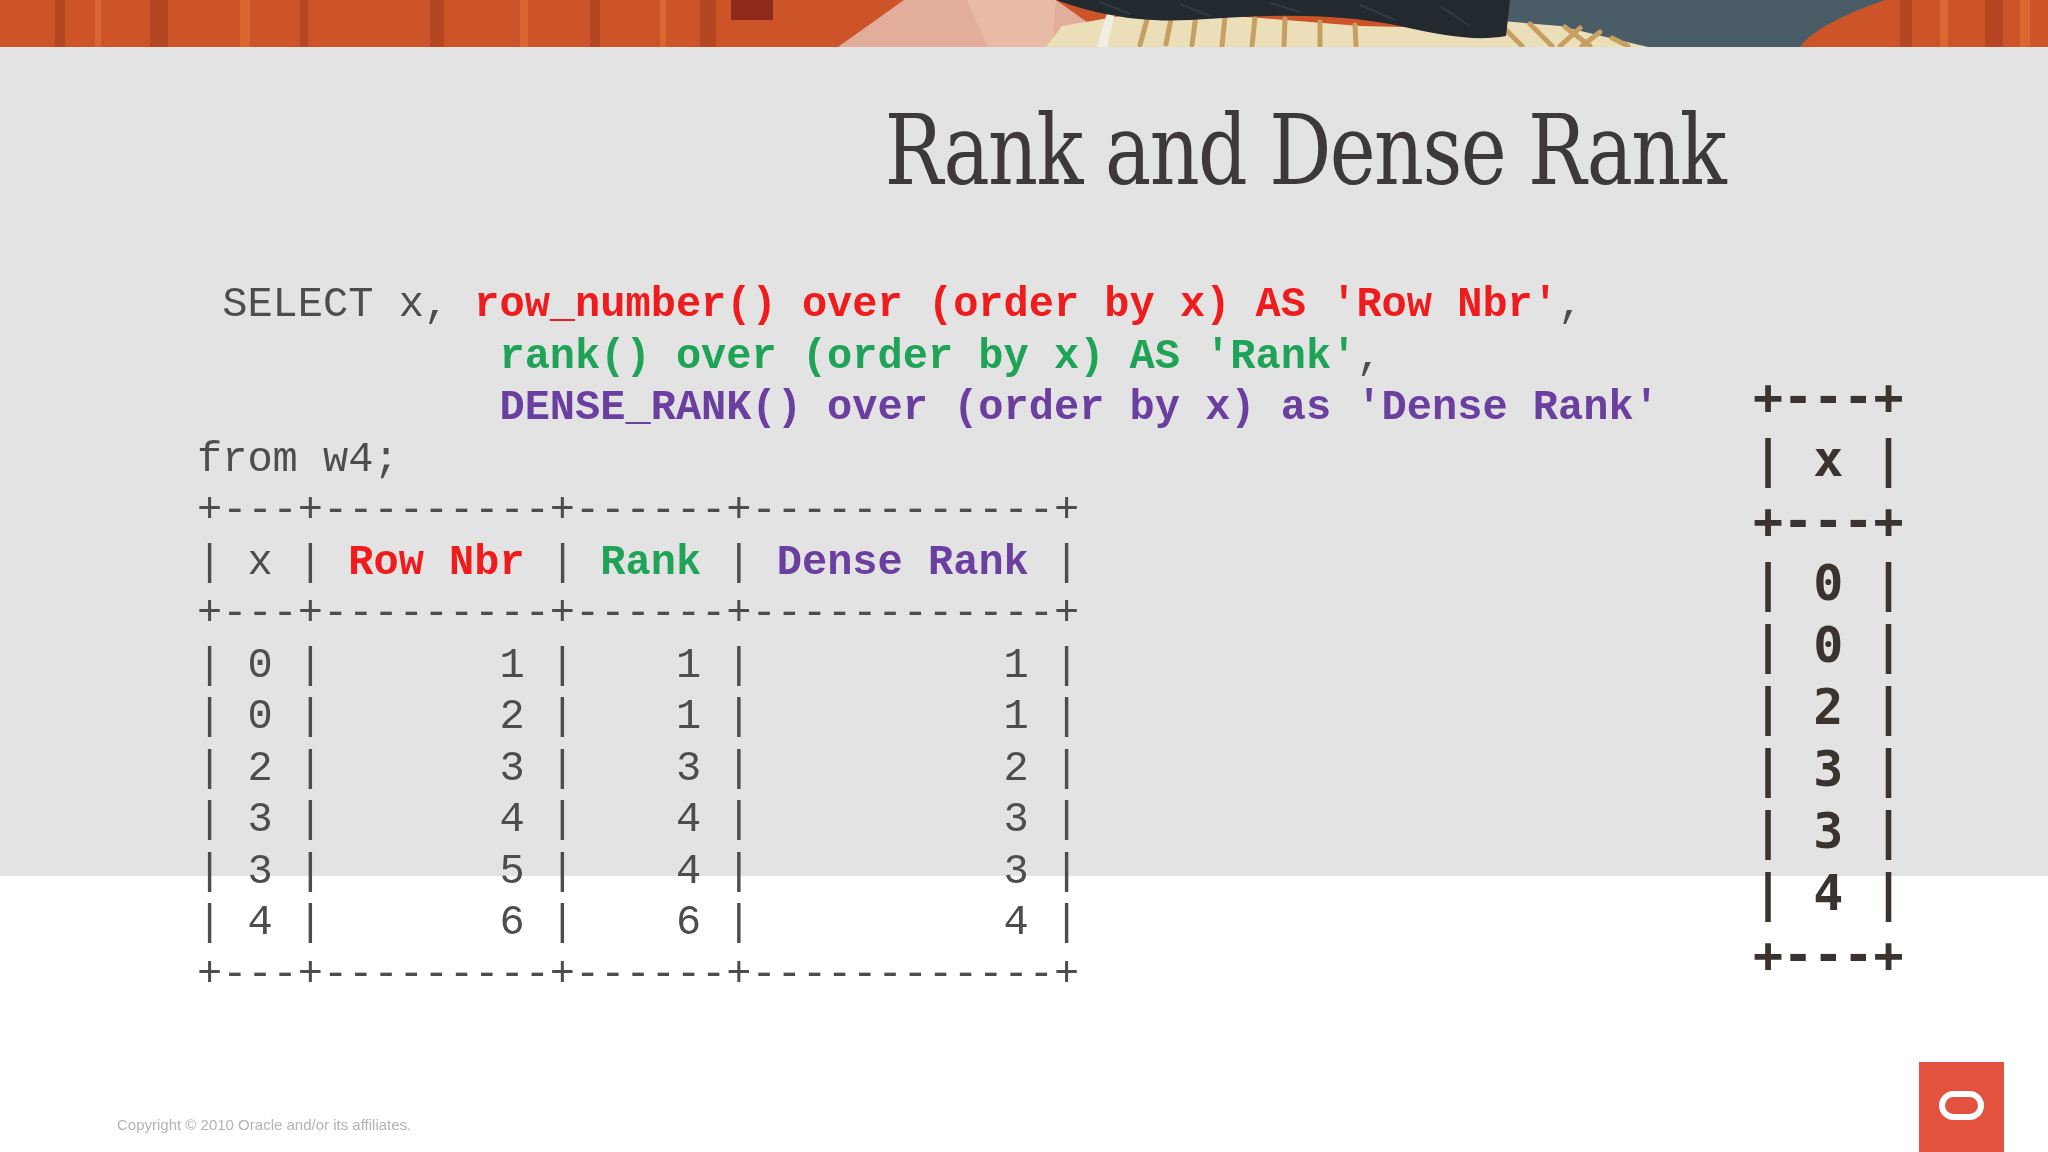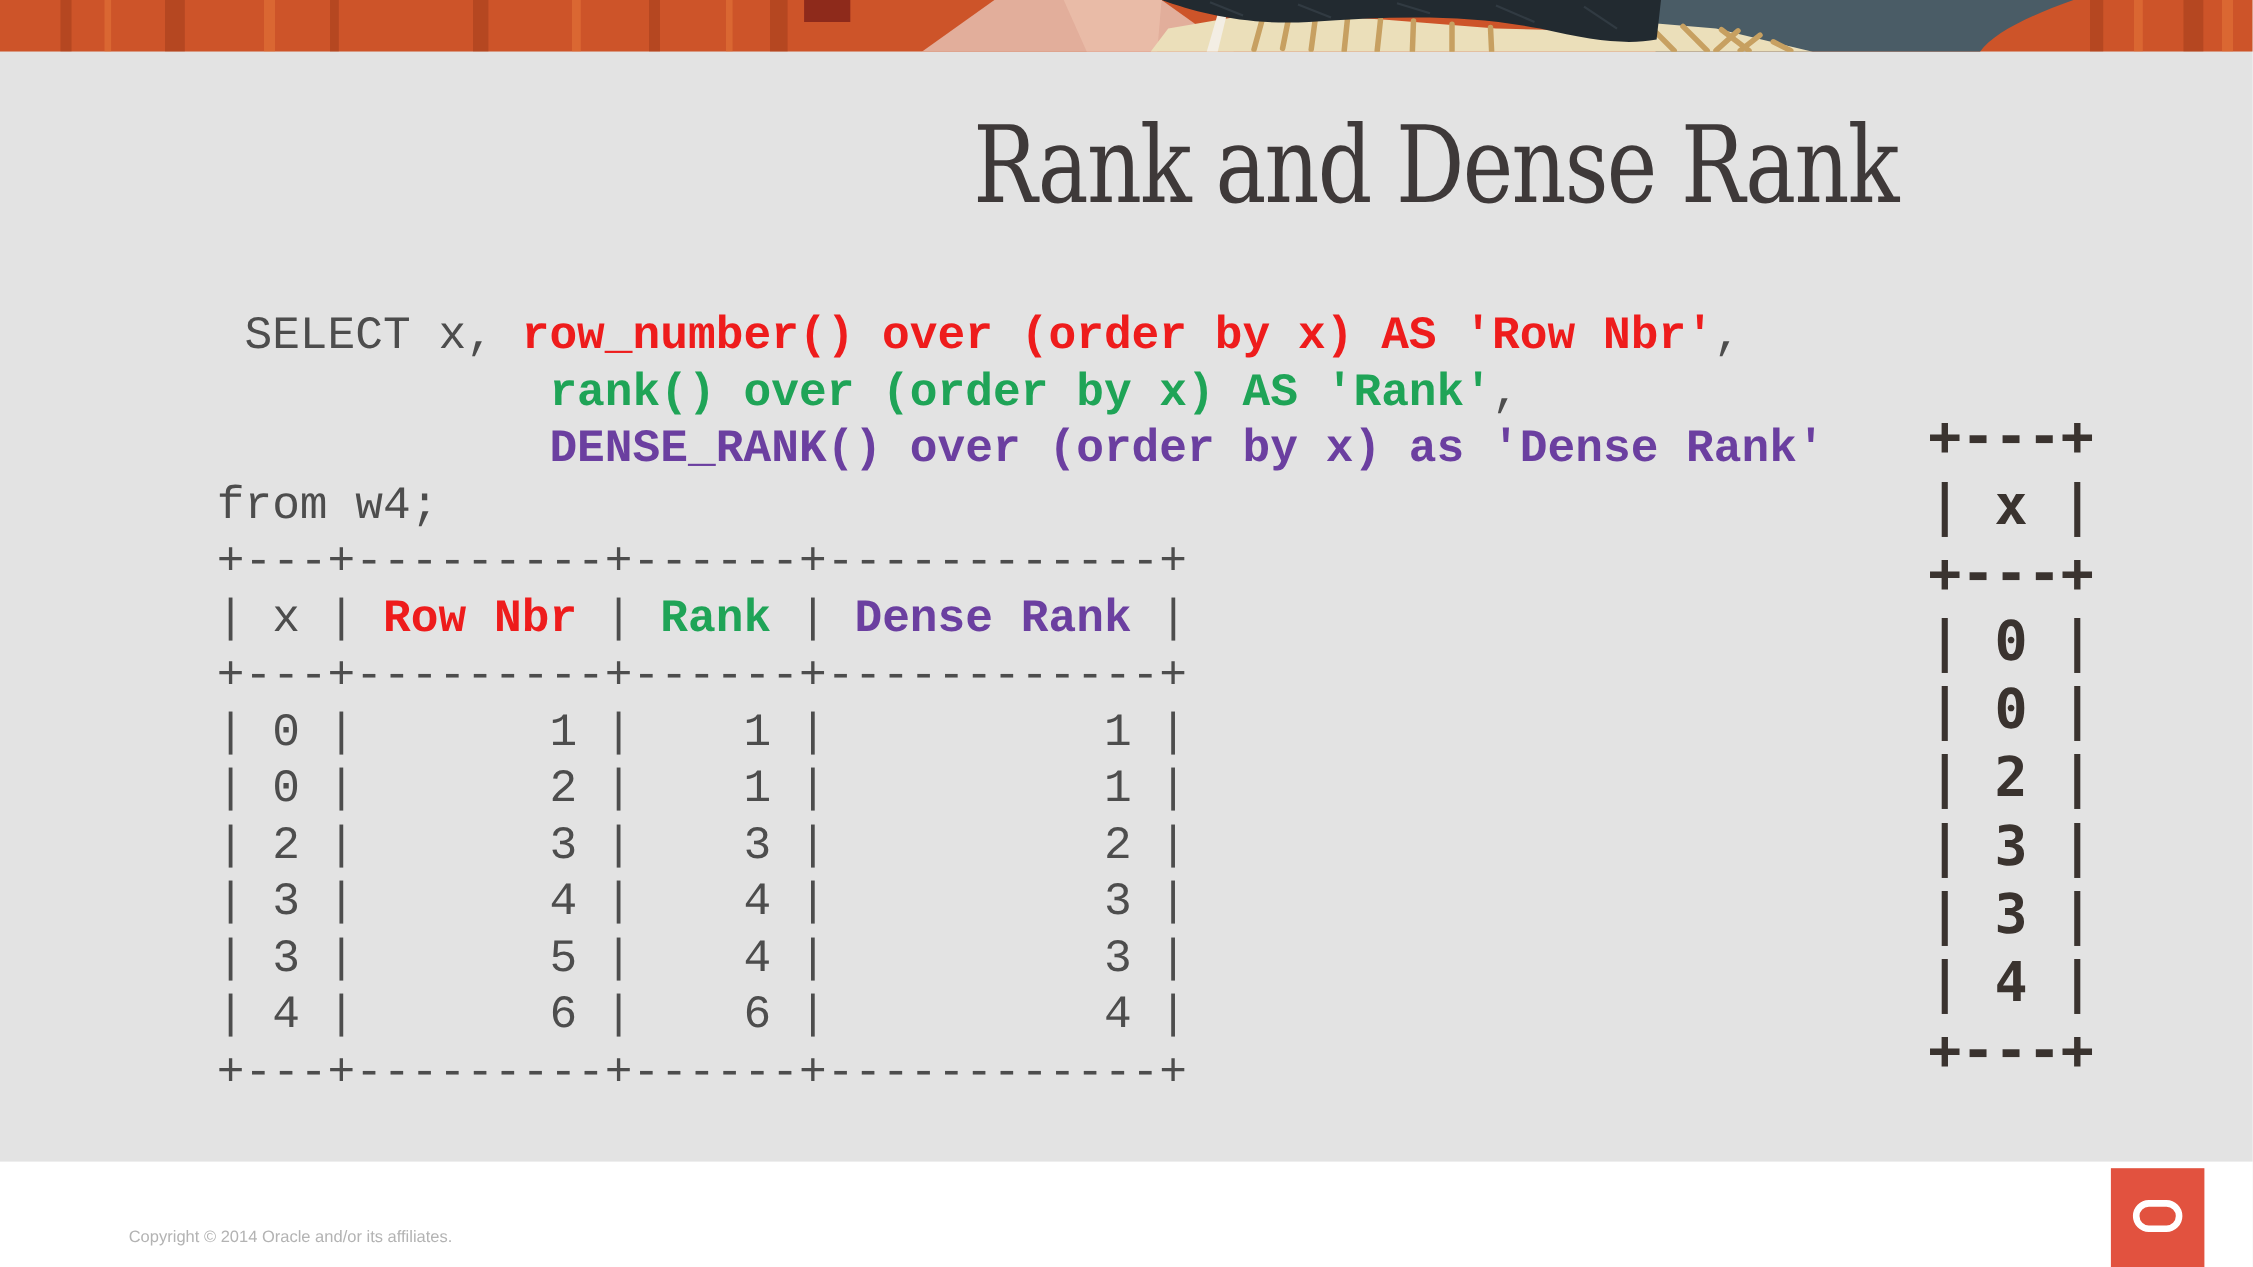--- a/index.html
+++ b/index.html
@@ -19,21 +19,21 @@
     --banner-tan:#c7a061;
     --banner-pink:#e2ae9b;
     --banner-pink-light:#ecc0ad;
     --banner-slate:#4a5c66;
     --banner-white:#f3eee4;
   }
   *{margin:0;padding:0;box-sizing:border-box;}
   html,body{width:2048px;height:1152px;overflow:hidden;}
   body{font-family:"Liberation Sans",sans-serif;}
   .slide{
-    position:relative;width:2048px;height:1056px;
+    position:relative;width:2048px;height:876px;
     background:var(--background);
   }
   .banner{
     position:absolute;top:0;left:0;width:2048px;height:47px;display:block;
   }
   .title{
     position:absolute;top:98px;left:640px;width:1330px;
     text-align:center;
     font-family:"DejaVu Serif","Liberation Serif",serif;
     font-weight:normal;
@@ -150,19 +150,19 @@
 | x |
 +---+
 | 0 |
 | 0 |
 | 2 |
 | 3 |
 | 3 |
 | 4 |
 +---+</pre>
 
-  <div class="copyright">Copyright © 2014 Oracle and/or its affiliates.</div>
+  <div class="copyright">Copyright © 2010 Oracle and/or its affiliates.</div>
 
   <div class="logo">
     <div class="stadium"></div>
   </div>
 
 </div>
 
 </body></html>

